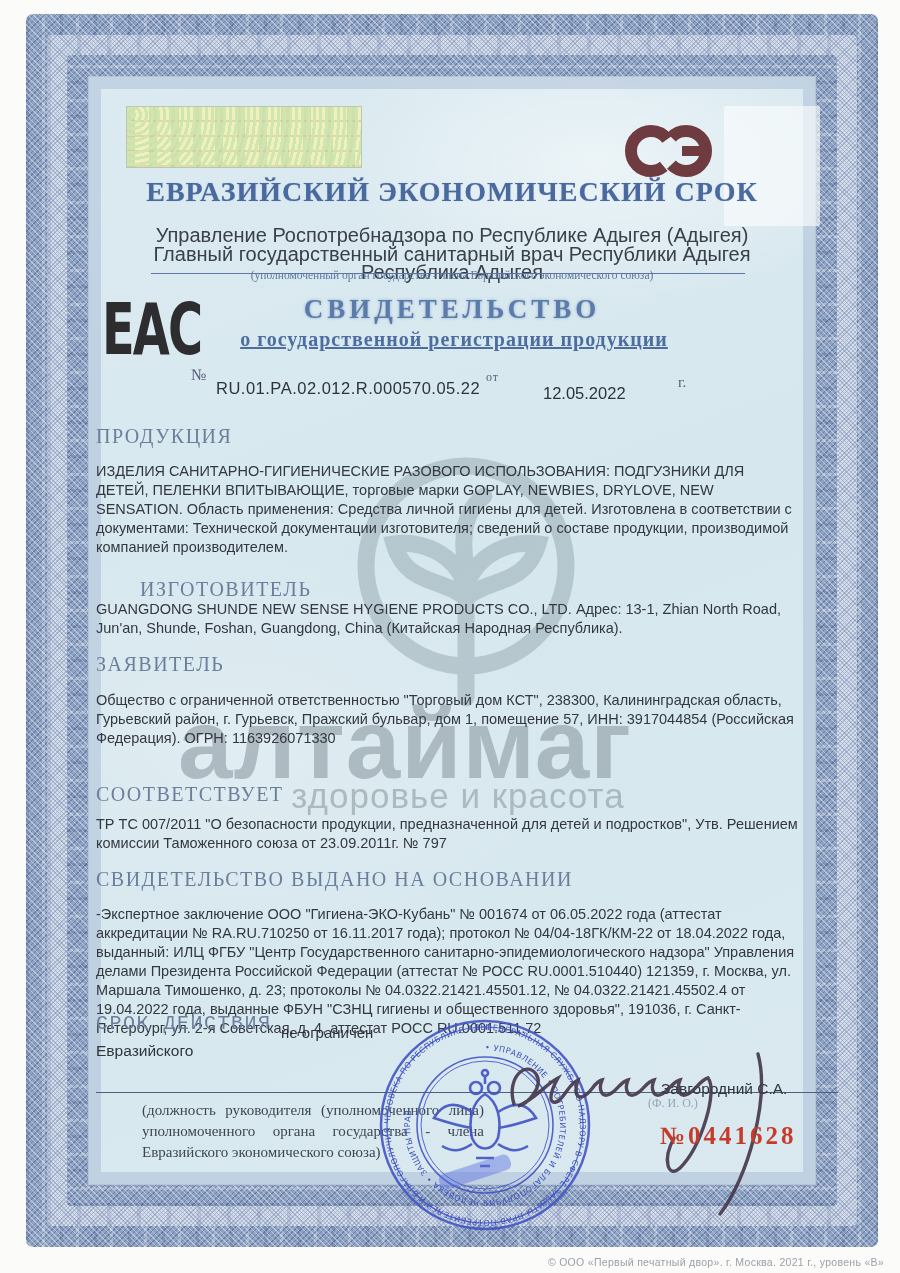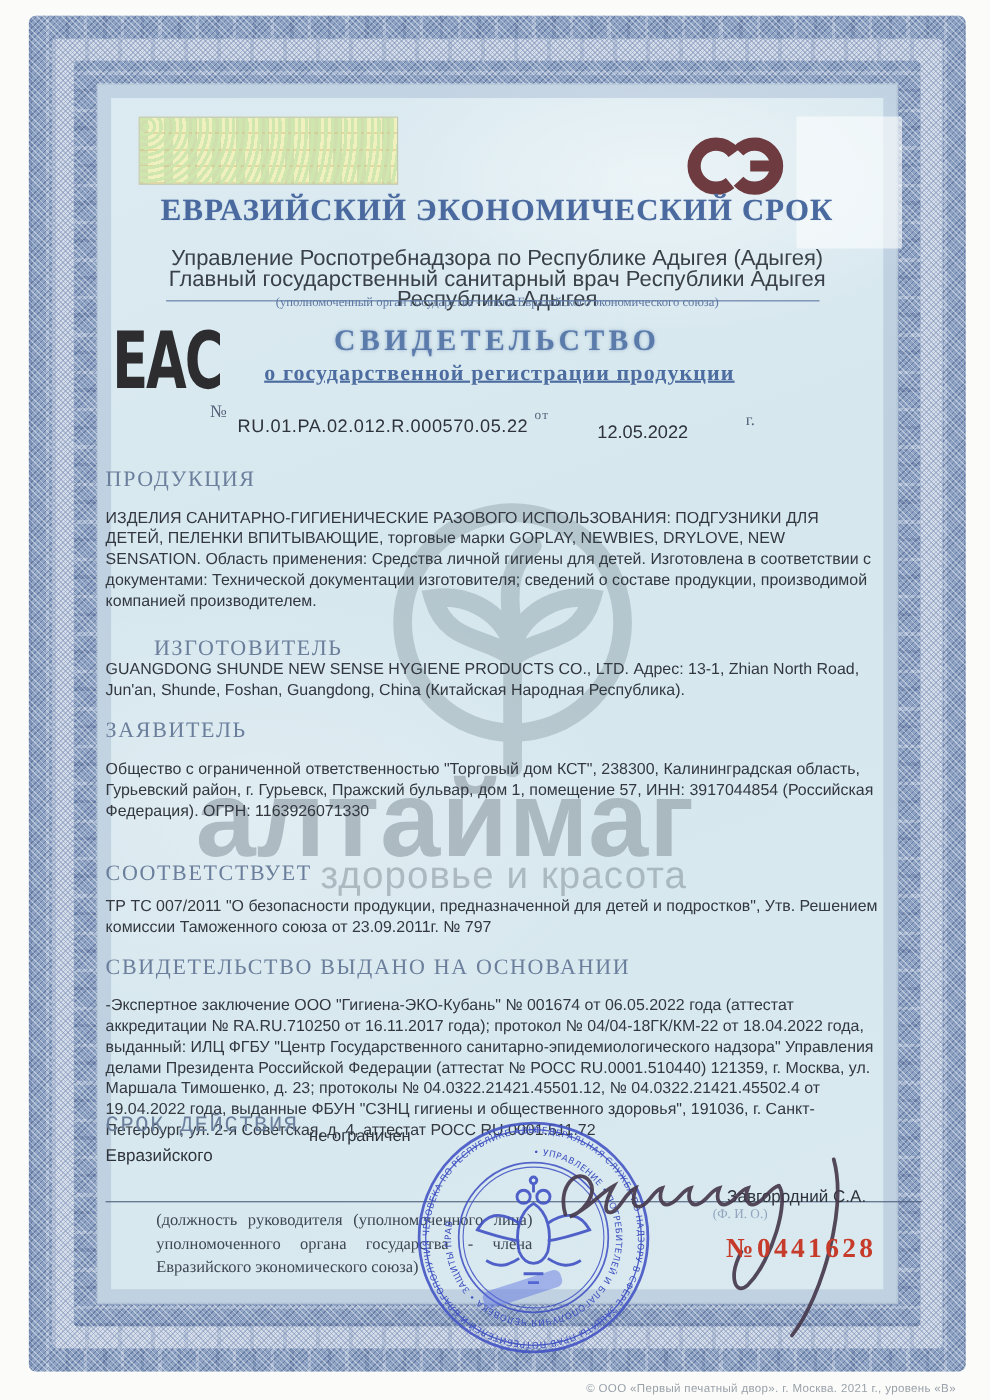--- a/index.html
+++ b/index.html
@@ -158,21 +158,21 @@
   .stamp-svg { left:288px; top:940px; width:218px; height:218px; }
   .sig-svg { left:330px; top:942px; width:360px; height:220px; }
 
   .serial {
     left:572px; top:1046px;
     font-family:"Liberation Serif", serif; font-weight:bold;
     font-size:25px; letter-spacing:3px; color:#c63b2a;
   }
 
   .footer {
-    position:absolute; right:31px; bottom:5px;
+    position:absolute; right:16px; bottom:5px;
     font-size:10.5px; color:#9aa1a9; letter-spacing:.3px;
   }
 
   svg text { font-family:"DejaVu Sans", sans-serif; }
   .stamp-ring-text { font-size:8px; fill:#3f51c1; letter-spacing:.5px; }
 </style>
 </head>
 <body>
 
 <div class="frame">

